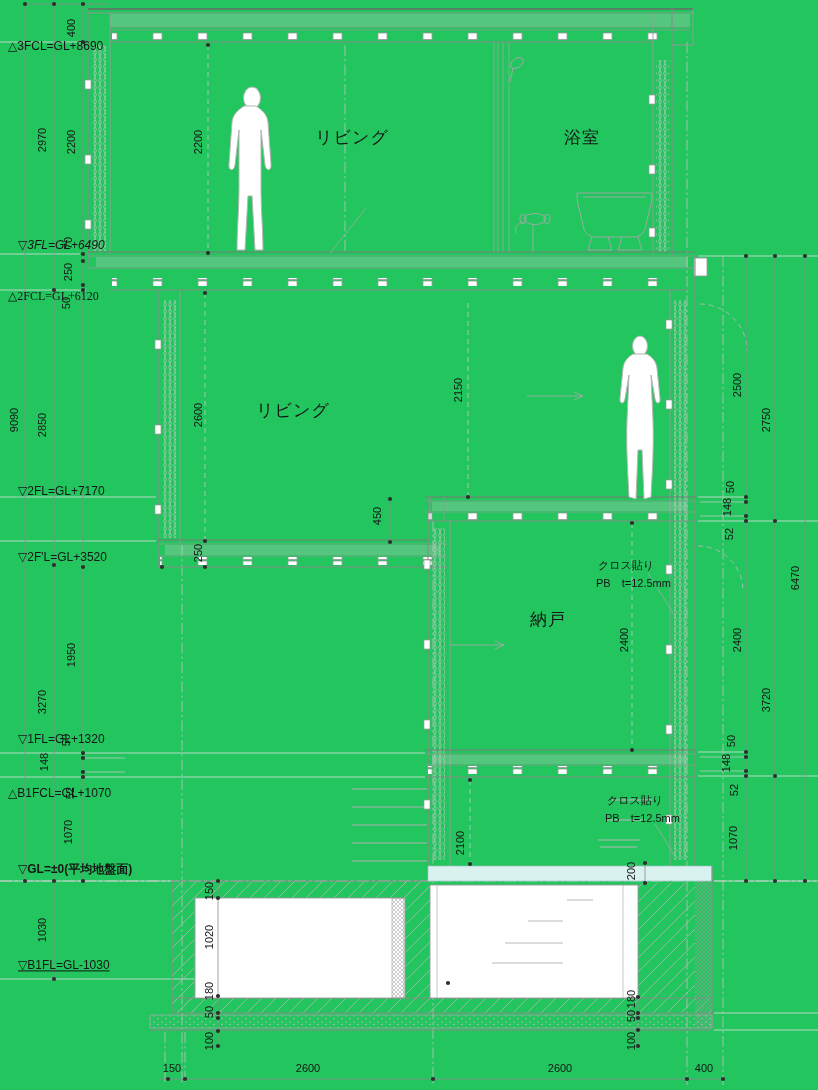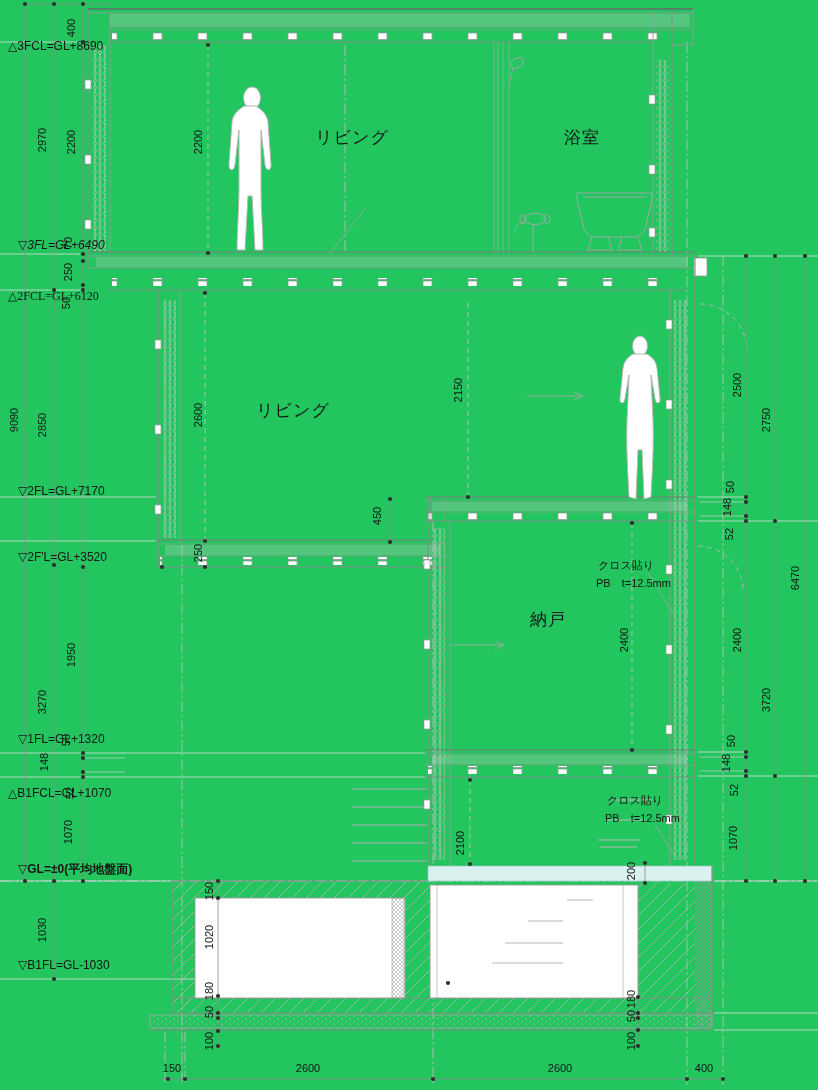--- a/index.html
+++ b/index.html
@@ -304,21 +304,21 @@
 
 <div id="labels">
       <div class="lbl level" style="left: 8px; top: 47px;">△3FCL=GL+8690</div>
       <div class="lbl level" style="left: 18px; top: 246px; font-style: italic;">▽3FL=GL+6490</div>
       <div class="lbl level" style="left: 8px; top: 297px; font-family: Liberation Serif, serif;">△2FCL=GL+6120</div>
       <div class="lbl level" style="left: 18px; top: 492px;">▽2FL=GL+7170</div>
       <div class="lbl level" style="left: 18px; top: 532px; margin-top: 26px;">▽2F'L=GL+3520</div>
       <div class="lbl level" style="left: 18px; top: 740px;">▽1FL=GL+1320</div>
       <div class="lbl level" style="left: 8px; top: 794px;">△B1FCL=GL+1070</div>
       <div class="lbl level" style="left: 18px; top: 870px; font-weight: bold;">▽GL=±0(平均地盤面)</div>
-      <div class="lbl level" style="left: 18px; top: 966px;">▽B1FL=GL-1030</div>
+      <div class="lbl level" style="left: 18px; top: 966px; text-decoration: underline;">▽B1FL=GL-1030</div>
       <div class="lbl vdim" style="left: 14px; top: 420px;">9090</div>
       <div class="lbl vdim" style="left: 42px; top: 140px;">2970</div>
       <div class="lbl vdim" style="left: 42px; top: 425px;">2850</div>
       <div class="lbl vdim" style="left: 42px; top: 702px;">3270</div>
       <div class="lbl vdim" style="left: 42px; top: 930px;">1030</div>
       <div class="lbl vdim" style="left: 71px; top: 28px;">400</div>
       <div class="lbl vdim" style="left: 71px; top: 142px;">2200</div>
       <div class="lbl vdim" style="left: 68px; top: 243px;">70</div>
       <div class="lbl vdim" style="left: 68px; top: 272px;">250</div>
       <div class="lbl vdim" style="left: 66px; top: 303px;">50</div>

